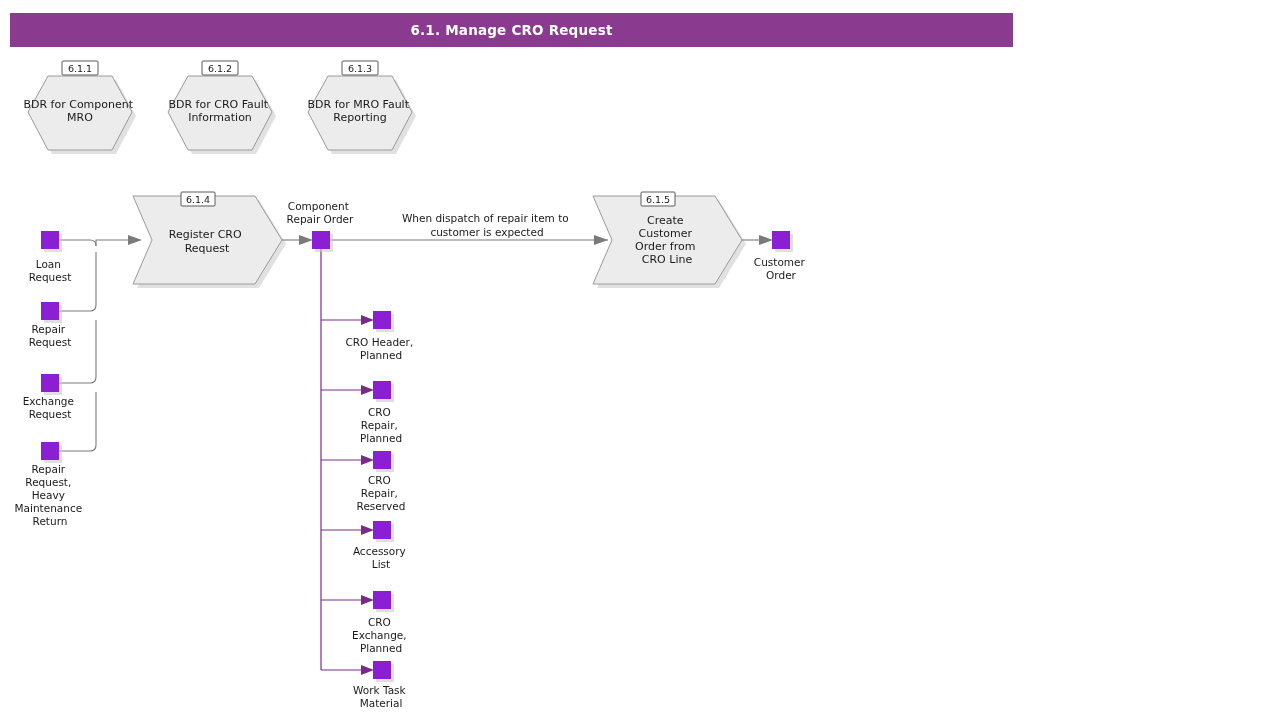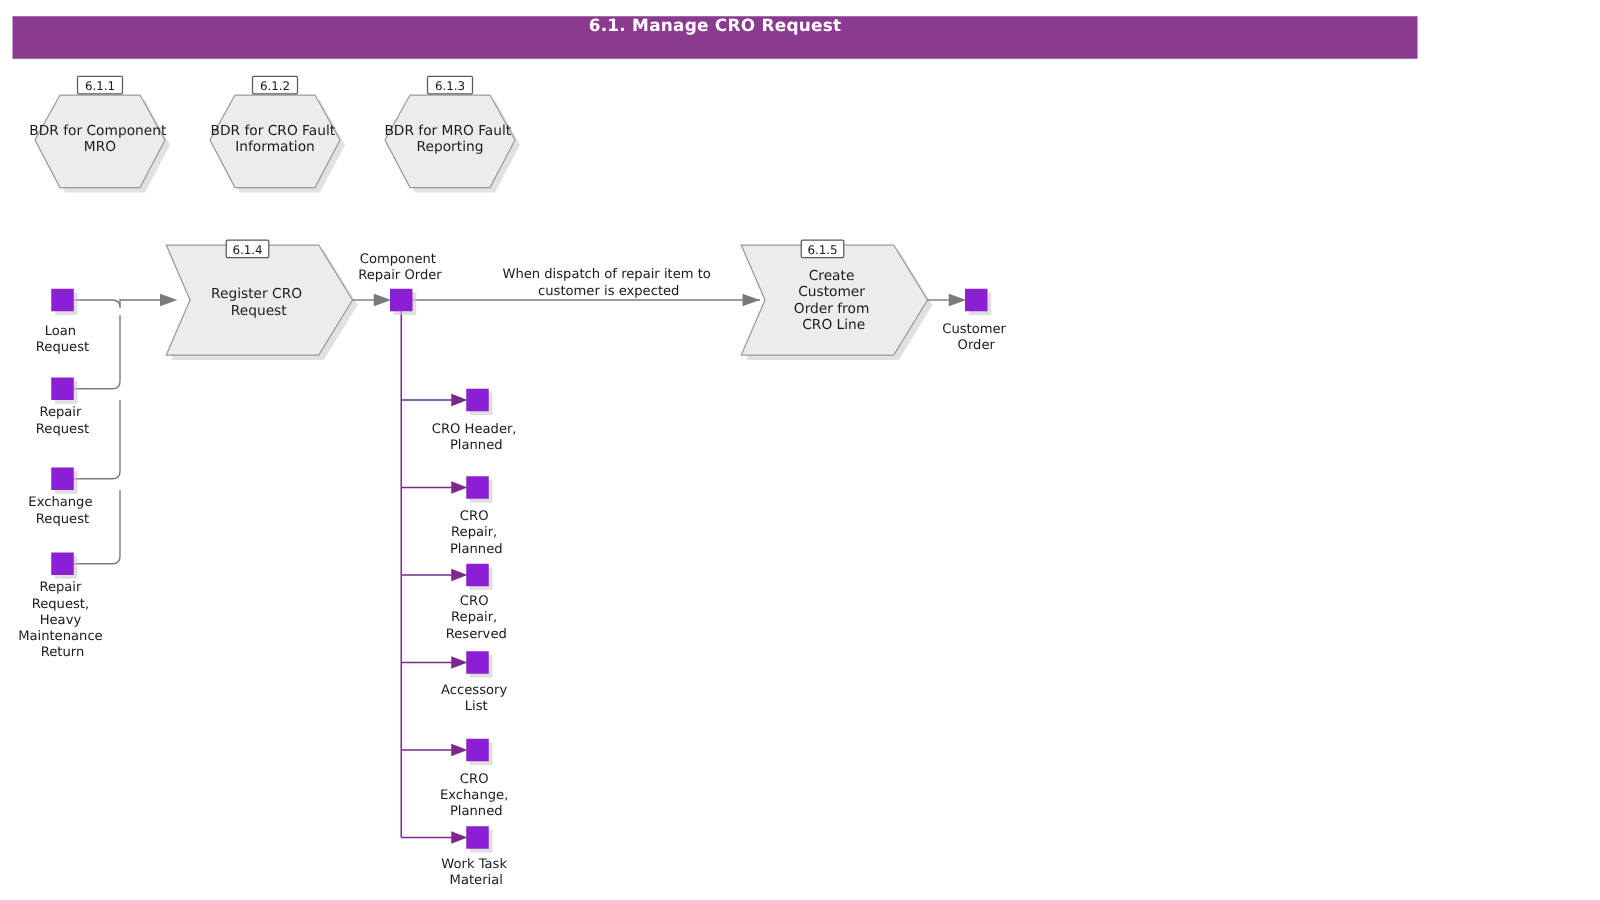--- a/index.html
+++ b/index.html
@@ -13,24 +13,25 @@
     position: relative;
     overflow: hidden;
     font-family: "DejaVu Sans", "Liberation Sans", sans-serif;
   }
 
   
   #header-bar {
     position: absolute;
     left: 10px;
     top: 13px;
-    width: 1124px;
+    width: 1003px;
     height: 34px;
     background: #8A3A8F;
     display: flex;
+    align-items: center;
     justify-content: center;
     box-sizing: border-box;
   }
   #header-title {
     color: #ffffff;
     font-size: 13.5px;
     font-weight: bold;
     letter-spacing: 0.2px;
     font-family: "DejaVu Sans", "Liberation Sans", sans-serif;
   }

